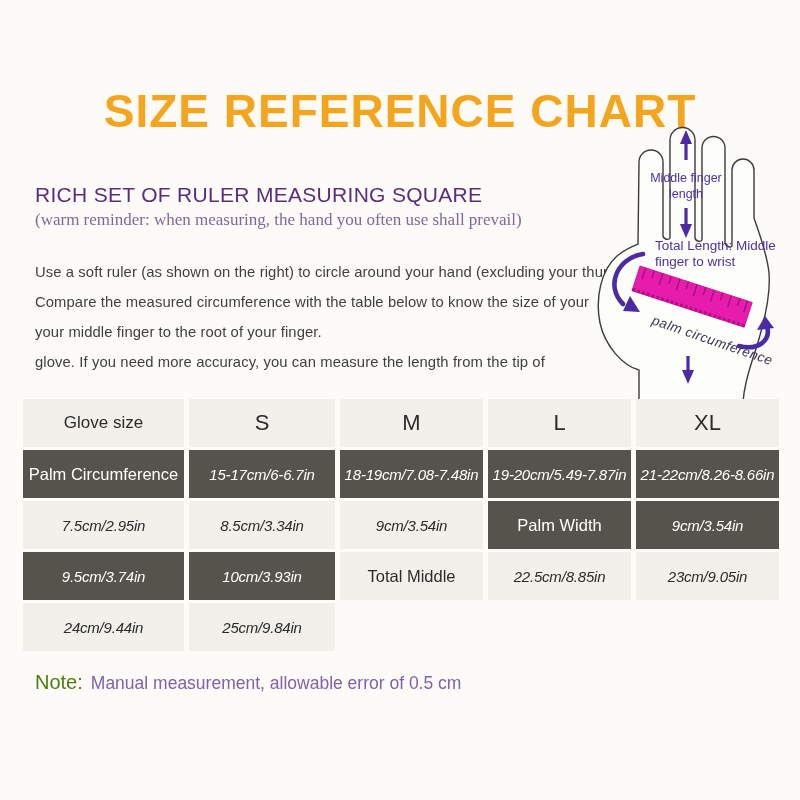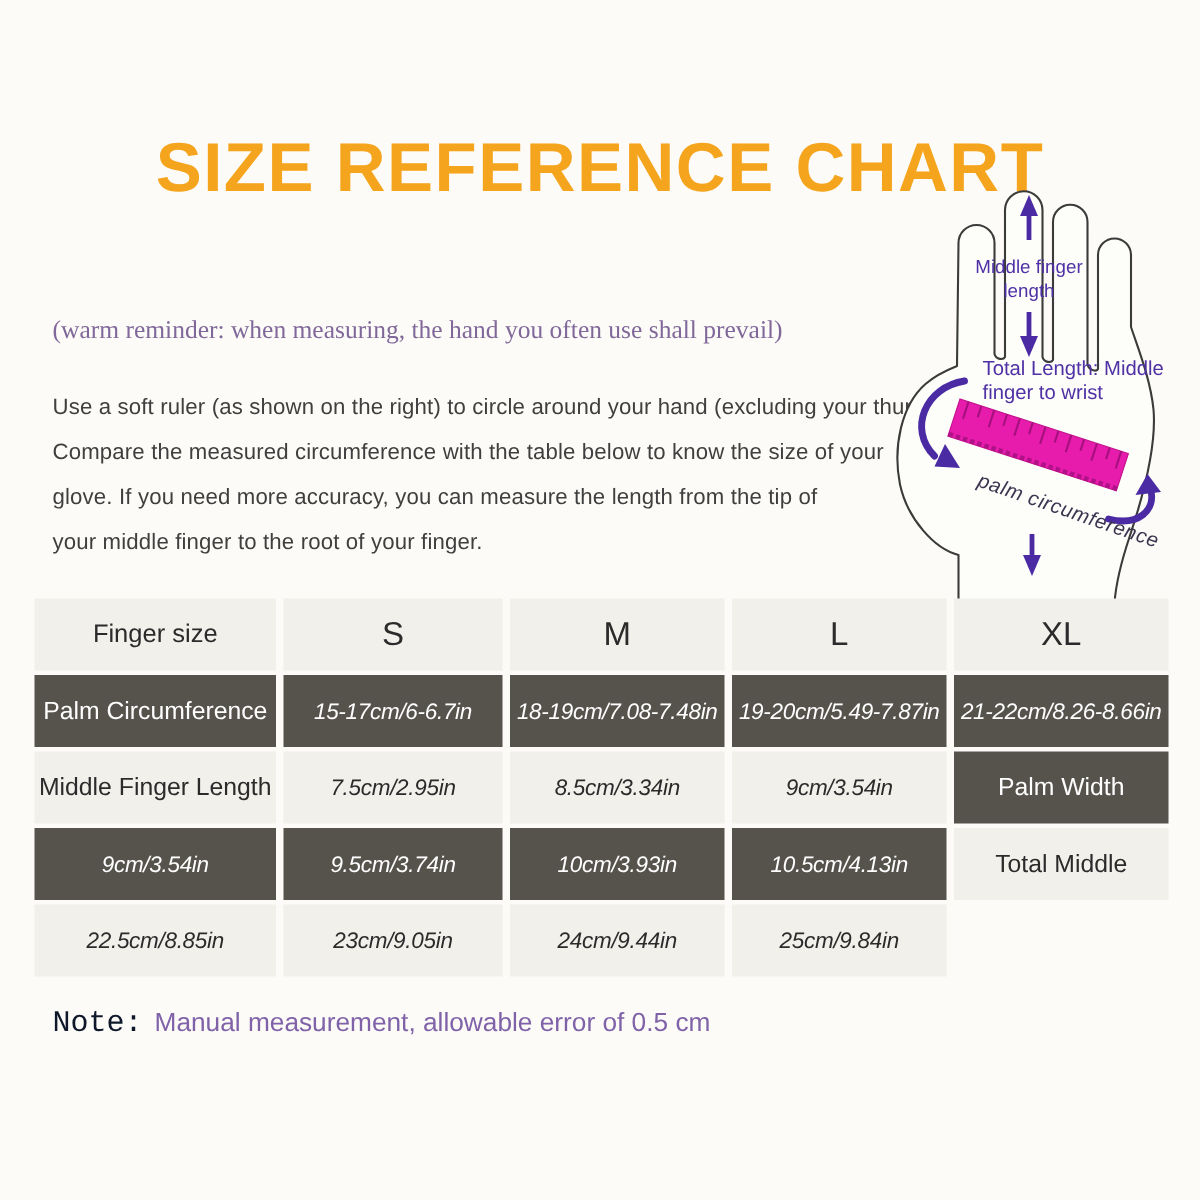--- a/index.html
+++ b/index.html
@@ -54,37 +54,38 @@
   .cell.dark  { background: #56534C; color: #FFFFFF; }
   .cell.head-label { font-size: 17px; }
   .cell.size-letter { font-size: 22px; font-weight: 300; }
   .cell.row-label { font-size: 16.5px; }
   .cell.value { font-size: 15px; letter-spacing: -0.2px; font-style: italic; }
   .note {
     position: absolute; left: 35px; top: 671px;
     font-size: 17.5px; color: #7F62A8;
   }
   .note .note-label {
-    font-size: 20px; font-weight: 500; color: #0f172a; margin-right: 8px; font-family: Liberation Mono, monospace;
+    font-size: 20px; font-weight: 500; color: #4d7c0f; margin-right: 8px;
   }
 </style>
 </head>
 <body>
 
 <div class="screen">
 
   <div class="page-title">SIZE REFERENCE CHART</div>
 
+  <div class="section-heading">RICH SET OF RULER MEASURING SQUARE</div>
   <div class="section-subheading">(warm reminder: when measuring, the hand you often use shall prevail)</div>
 
   <div class="instructions">
     <div>Use a soft ruler (as shown on the right) to circle around your hand (excluding your thumb).</div>
     <div>Compare the measured circumference with the table below to know the size of your</div>
+    <div>your middle finger to the root of your finger.</div>
     <div>glove. If you need more accuracy, you can measure the length from the tip of</div>
-    <div>your middle finger to the root of your finger.</div>
   </div>
 
   <svg class="hand-diagram" viewBox="0 0 202 286">
 
     <path d="M 46,284 L 46,252 C 30,248 12,228 7,205 C 2,180 8,152 24,138 C 32,131 40,128 45,126
          L 46,44 A 12 12 0 0 1 70 44 L 70,118 C 71,122 76,122 77,120
          L 77,22 A 12.5 12.5 0 0 1 102 22 L 102,120 C 103,124 108,124 109,122
          L 109,30 A 11.5 11.5 0 0 1 132 30 L 132,125 C 133,129 138,130 139,128
          L 139,52 A 11 11 0 0 1 161 52 L 161,100 C 166,115 174,135 176,155
          C 178,178 170,210 160,240 C 155,255 151,270 150,284" fill="#FDFDFA" stroke="#3B3B3B" stroke-width="1.4" stroke-linejoin="round"></path>
@@ -133,42 +134,40 @@
 
     <text class="diagram-label" x="93" y="64" text-anchor="middle">Middle finger</text>
     <text class="diagram-label" x="93" y="80" text-anchor="middle">length</text>
     <text class="diagram-label2" x="62" y="132">Total Length: Middle</text>
     <text class="diagram-label2" x="62" y="148">finger to wrist</text>
     <text class="palm-label" x="58" y="206" transform="rotate(19 58 206)">palm circumference</text>
   </svg>
 
   <div class="size-table">
 
-    <div class="cell light head-label">Finger size</div>
+    <div class="cell light head-label">Glove size</div>
     <div class="cell light size-letter">S</div>
     <div class="cell light size-letter">M</div>
     <div class="cell light size-letter">L</div>
     <div class="cell light size-letter">XL</div>
 
     <div class="cell dark row-label">Palm Circumference</div>
     <div class="cell dark value">15-17cm/6-6.7in</div>
     <div class="cell dark value">18-19cm/7.08-7.48in</div>
     <div class="cell dark value">19-20cm/5.49-7.87in</div>
     <div class="cell dark value">21-22cm/8.26-8.66in</div>
 
-    <div class="cell light row-label">Middle Finger Length</div>
     <div class="cell light value">7.5cm/2.95in</div>
     <div class="cell light value">8.5cm/3.34in</div>
     <div class="cell light value">9cm/3.54in</div>
 
     <div class="cell dark row-label">Palm Width</div>
     <div class="cell dark value">9cm/3.54in</div>
     <div class="cell dark value">9.5cm/3.74in</div>
     <div class="cell dark value">10cm/3.93in</div>
-    <div class="cell dark value">10.5cm/4.13in</div>
 
     <div class="cell light row-label">Total Middle</div>
     <div class="cell light value">22.5cm/8.85in</div>
     <div class="cell light value">23cm/9.05in</div>
     <div class="cell light value">24cm/9.44in</div>
     <div class="cell light value">25cm/9.84in</div>
   </div>
 
   <div class="note">
     <span class="note-label">Note:</span><span>Manual measurement, allowable error of 0.5 cm</span>

